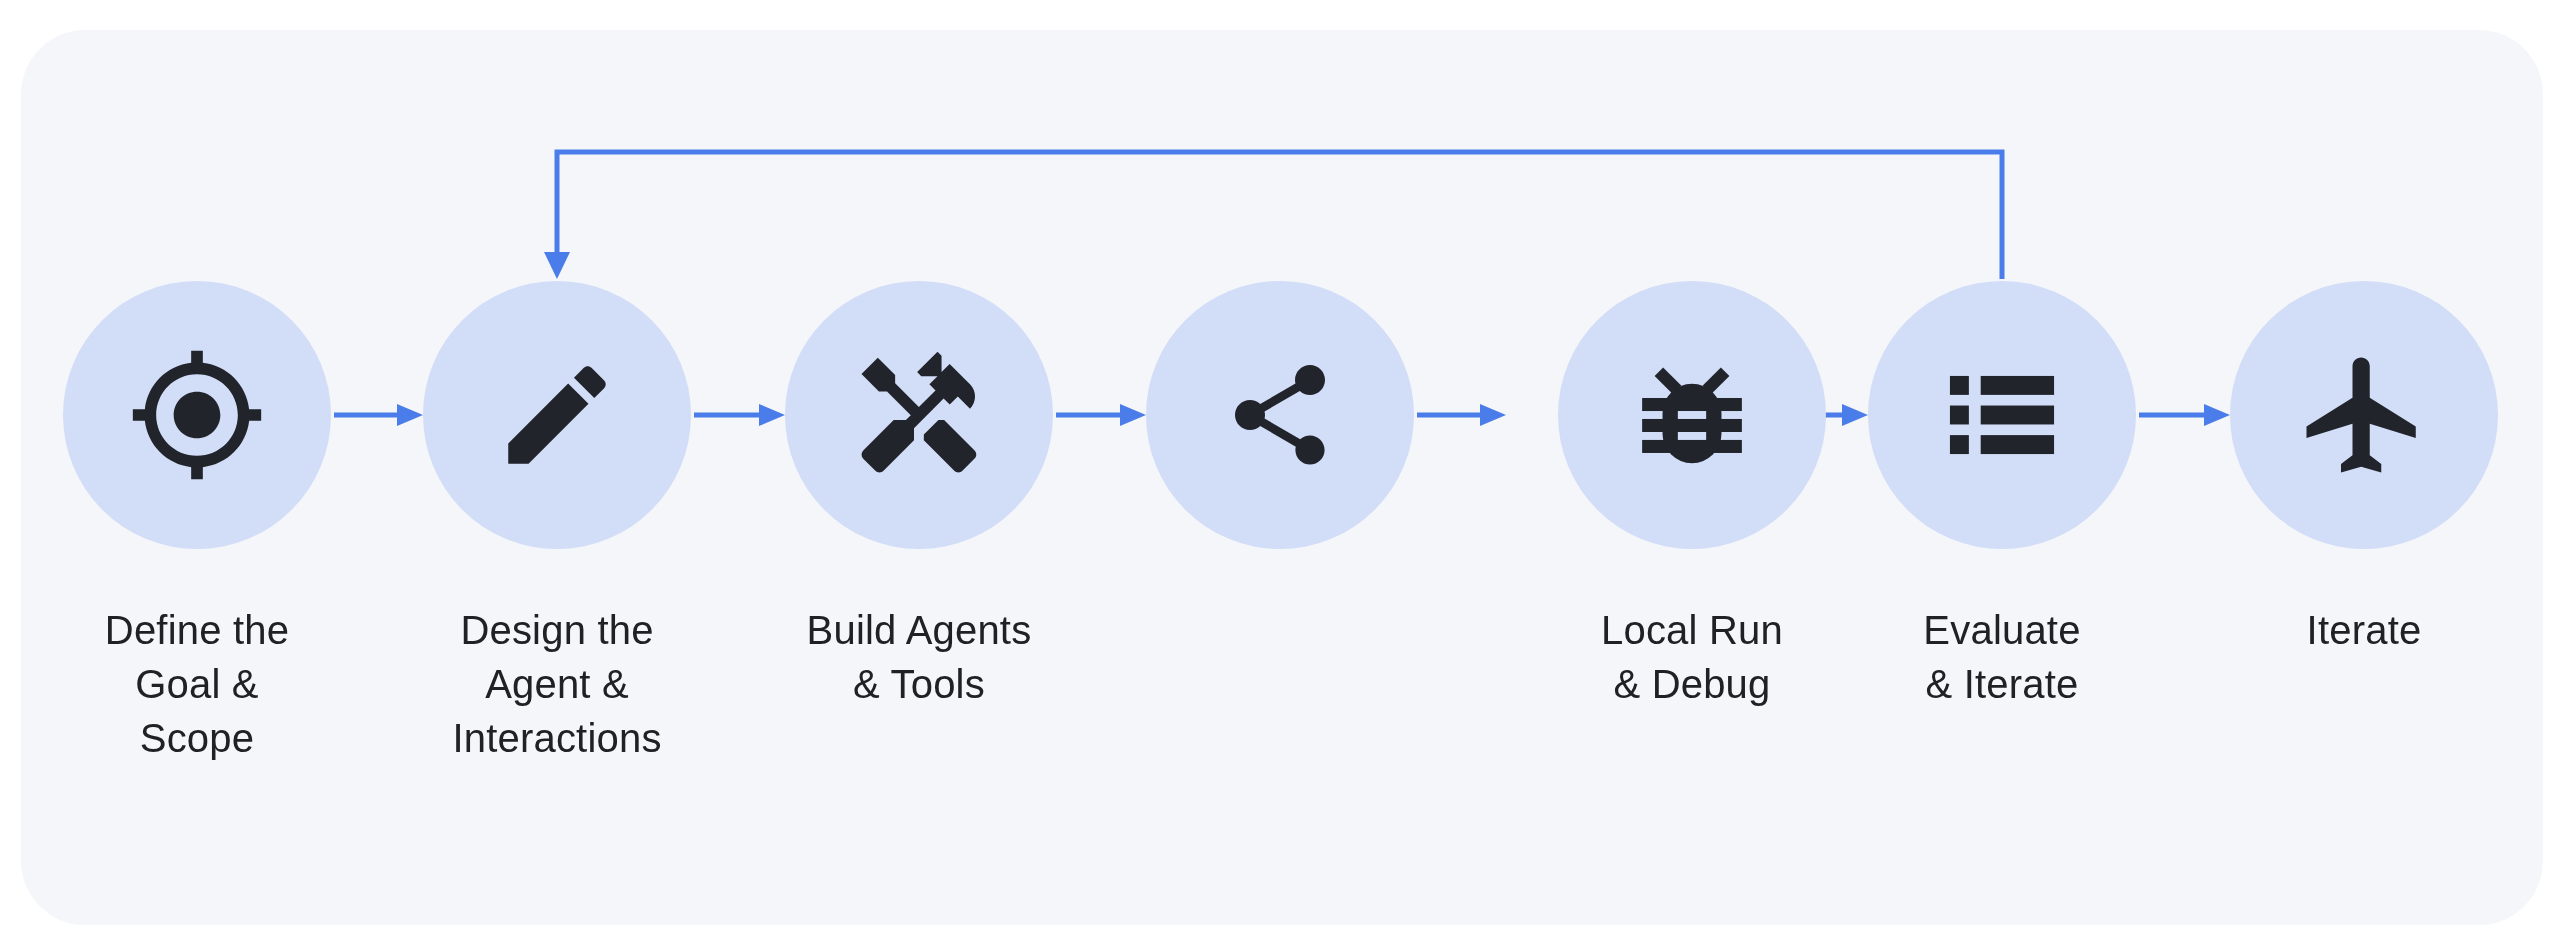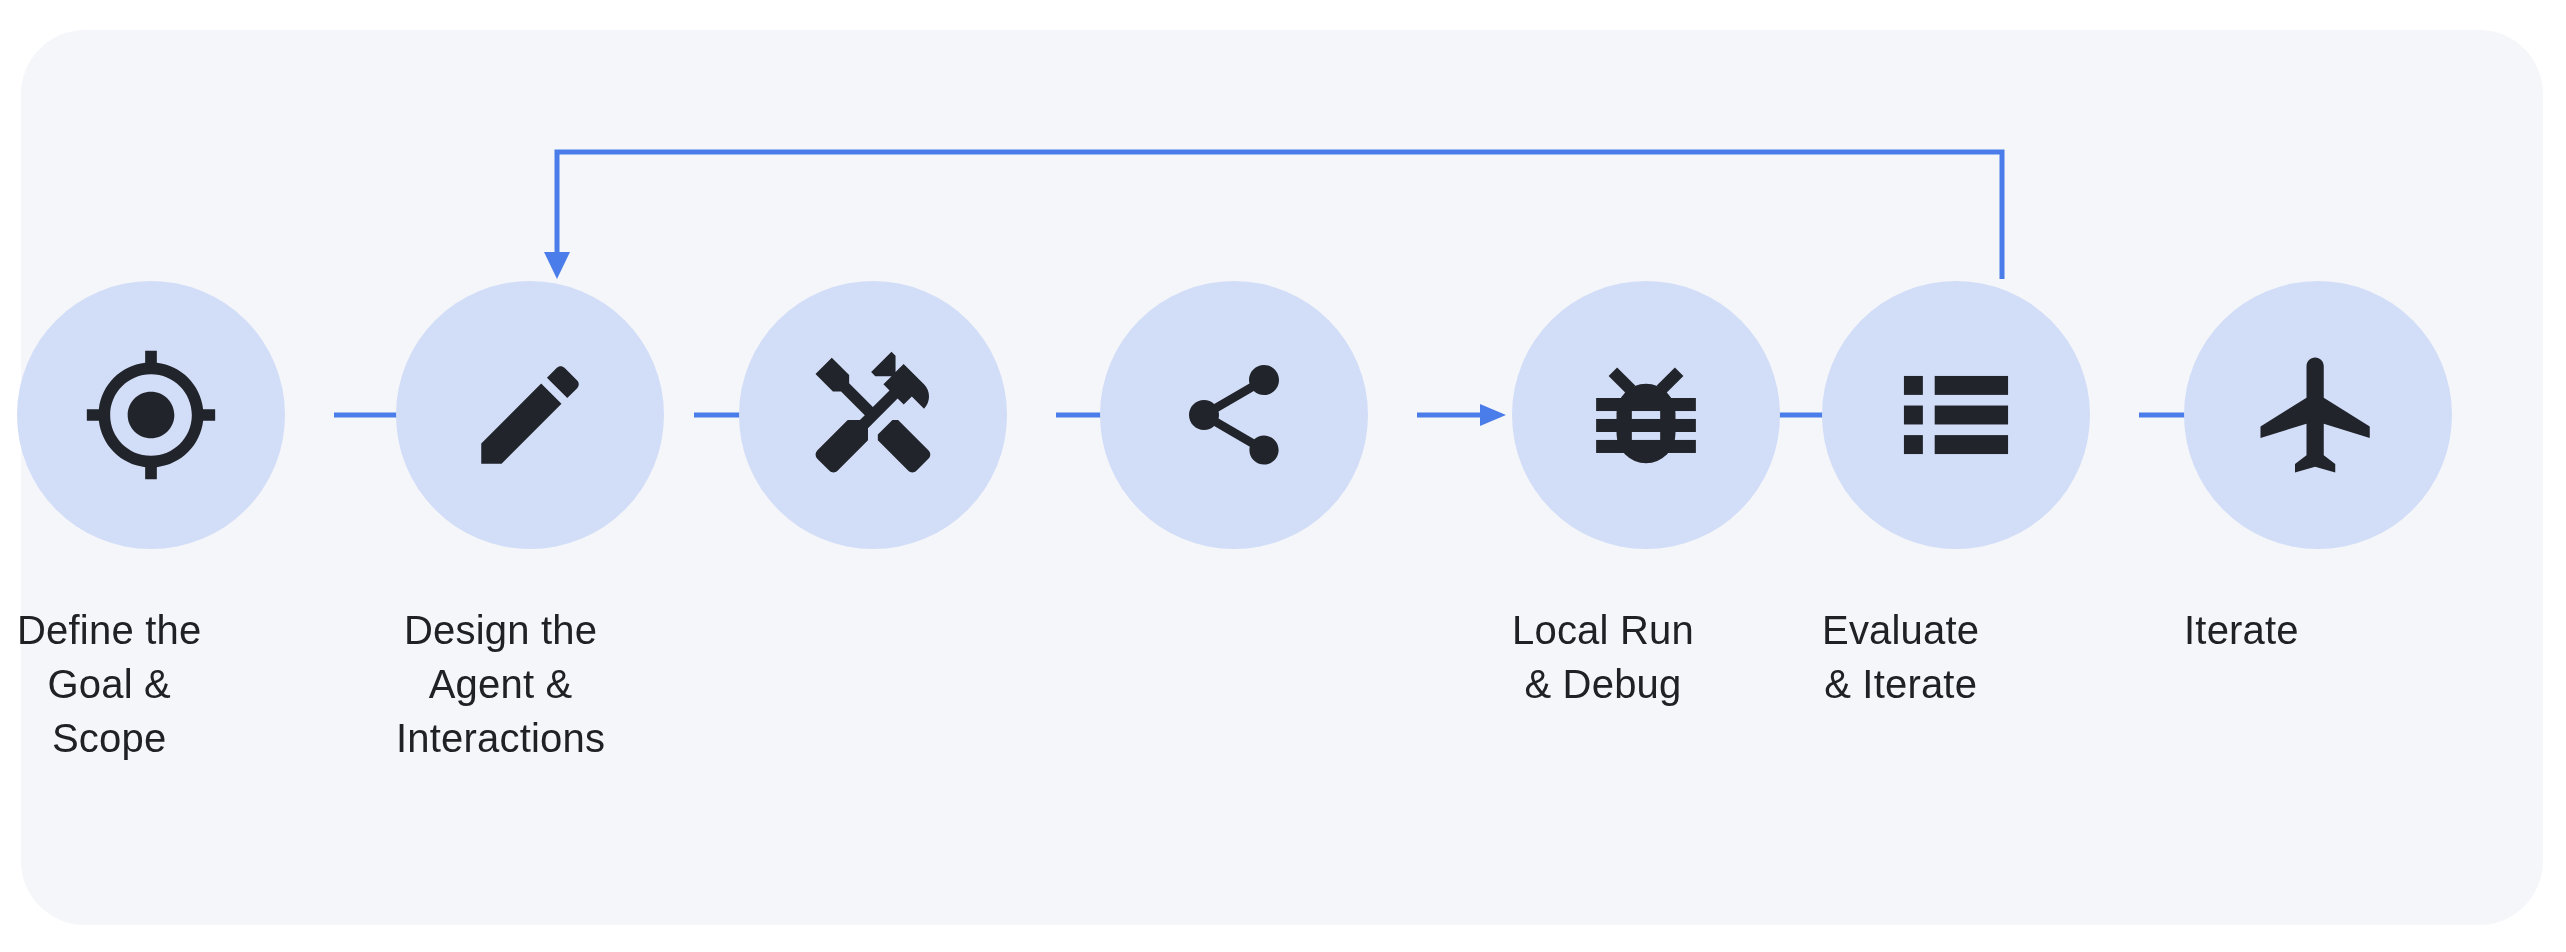--- a/index.html
+++ b/index.html
@@ -18,21 +18,21 @@
     border-radius:64px;
   }
   .connector-layer{
     position:absolute;left:0;top:0;width:2566px;height:952px;
     pointer-events:none;
   }
   .node{
     position:absolute;
     top:281px;
     width:360px;
-    display:flex;flex-direction:column;align-items:flex-start;
+    display:flex;flex-direction:column;align-items:center;
   }
   .circle{
     width:268px;height:268px;border-radius:50%;
     background:#d2ddf8;
     display:flex;align-items:center;justify-content:center;
   }
   .circle svg{display:block;}
   .label{
     margin-top:54px;
     font-size:40px;
@@ -87,37 +87,39 @@
   <div class="circle">
     <svg width="140" height="140" viewBox="0 0 24 24" fill="#21242a">
       <path d="M12 8c-2.21 0-4 1.79-4 4s1.79 4 4 4 4-1.79 4-4-1.79-4-4-4zm8.94 3c-.46-4.17-3.77-7.48-7.94-7.94V1h-2v2.06C6.83 3.52 3.52 6.83 3.06 11H1v2h2.06c.46 4.17 3.77 7.48 7.94 7.94V23h2v-2.06c4.17-.46 7.48-3.77 7.94-7.94H23v-2h-2.06zM12 19c-3.87 0-7-3.13-7-7s3.13-7 7-7 7 3.13 7 7-3.13 7-7 7z"></path>
     </svg>
   </div>
   <div class="label">Define the
 Goal &amp;
 Scope</div>
 </div>
 
-<div class="node" style="left:396px">
+<div class="node" style="left:377px">
   <div class="circle">
     <svg width="130" height="130" viewBox="0 0 24 24" fill="#21242a">
       <path d="M3 17.25V21h3.75L17.81 9.94l-3.75-3.75L3 17.25zM20.71 7.04c.39-.39.39-1.02 0-1.41l-2.34-2.34c-.39-.39-1.02-.39-1.41 0l-1.83 1.83 3.75 3.75 1.83-1.83z"></path>
     </svg>
   </div>
   <div class="label">Design the
 Agent &amp;
 Interactions</div>
 </div>
 
 <div class="node" style="left:739px">
   <div class="circle">
     <svg width="138" height="138" viewBox="0 0 24 24" fill="#21242a">
       <path d="M21.67 18.17l-5.3-5.3h-.99l-2.54 2.54v.99l5.3 5.3c.39.39 1.02.39 1.41 0l2.12-2.12c.39-.38.39-1.02 0-1.41zM17.34 10.19l1.41-1.41 2.12 2.12c1.17-1.17 1.17-3.07 0-4.24l-3.54-3.54-1.41 1.41V1.71l-.7-.71-3.54 3.54.71.71h2.83l-1.41 1.41 1.06 1.06-2.89 2.89-4.13-4.13V5.06L4.83 2.04 2 4.87 5.03 7.9h1.41l4.13 4.13-.85.85H7.6l-5.3 5.3c-.39.39-.39 1.02 0 1.41l2.12 2.12c.39.39 1.02.39 1.41 0l5.3-5.3v-2.12l5.15-5.15 1.06 1.05z"></path>
     </svg>
   </div>
+  <div class="label">Build Agents
+&amp; Tools</div>
 </div>
 
 <div class="node" style="left:1100px">
   <div class="circle">
     <svg width="120" height="120" viewBox="0 0 24 24" fill="#21242a">
       <path d="M18 16.08c-.76 0-1.44.3-1.96.77L8.91 12.7c.05-.23.09-.46.09-.7s-.04-.47-.09-.7l7.05-4.11c.54.5 1.25.81 2.04.81 1.66 0 3-1.34 3-3s-1.34-3-3-3-3 1.34-3 3c0 .24.04.47.09.7L8.04 9.81C7.5 9.31 6.79 9 6 9c-1.66 0-3 1.34-3 3s1.34 3 3 3c.79 0 1.5-.31 2.04-.81l7.12 4.16c-.05.21-.08.43-.08.65 0 1.61 1.31 2.92 2.92 2.92 1.61 0 2.92-1.31 2.92-2.92s-1.31-2.92-2.92-2.92z"></path>
     </svg>
   </div>
 </div>
 

